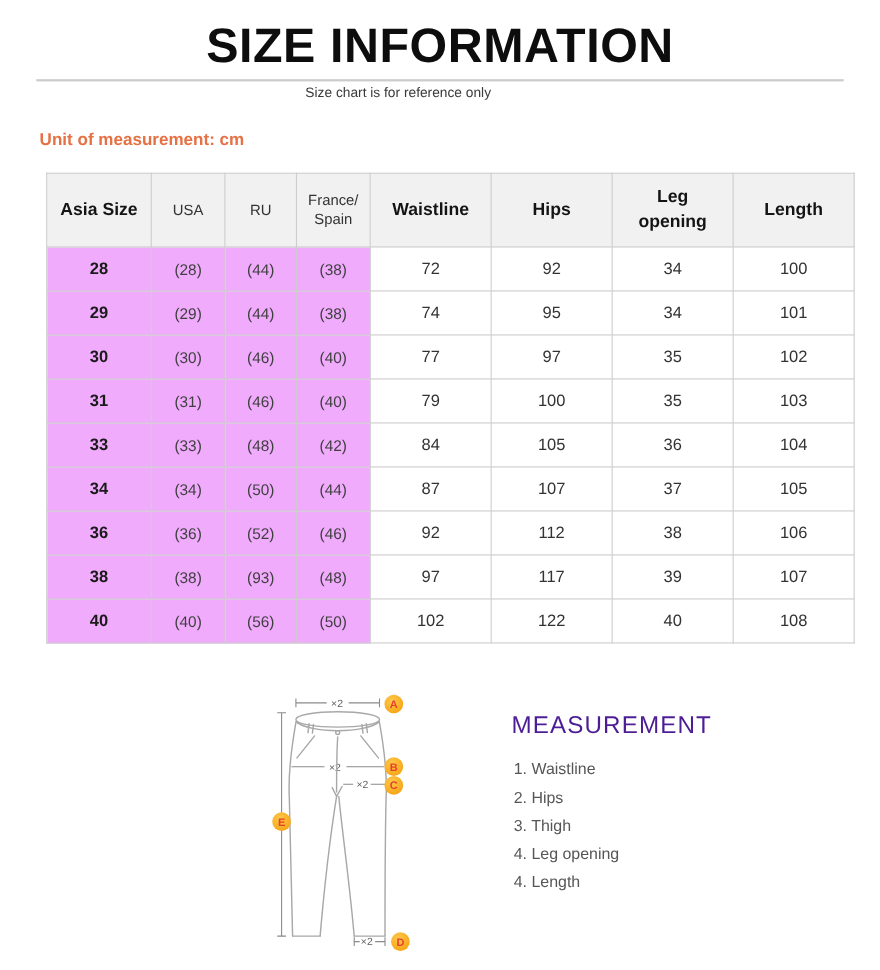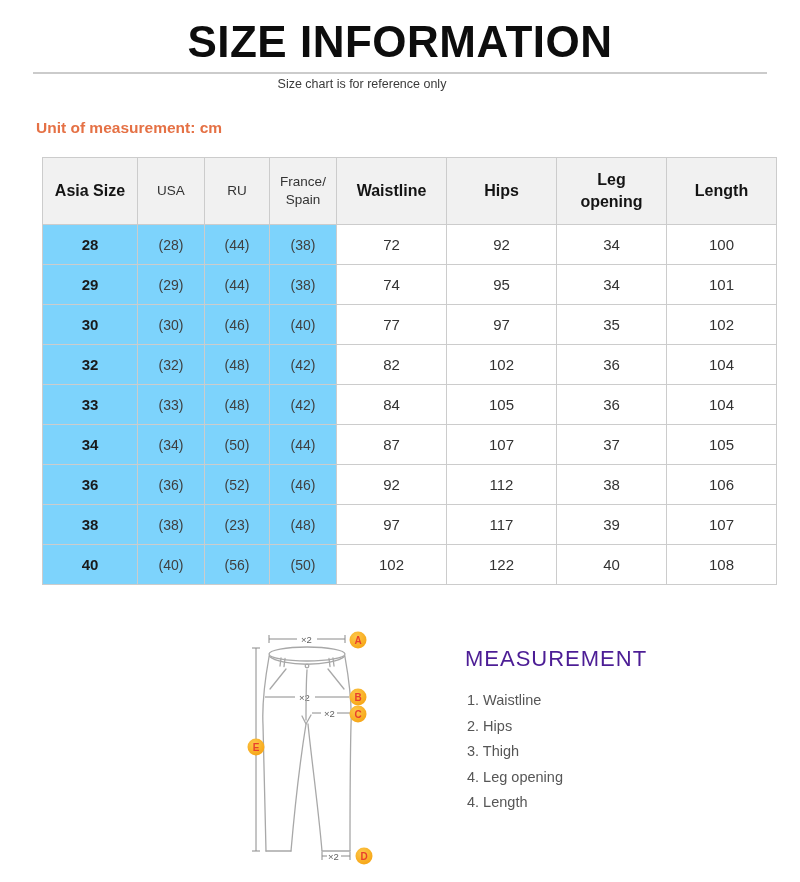--- a/index.html
+++ b/index.html
@@ -12,21 +12,21 @@
   .unit-note{position:absolute;top:119px;left:36px;font-size:15.5px;font-weight:bold;color:#e57145;}
 
   table.size-table{position:absolute;top:145px;left:42px;width:734px;border-collapse:collapse;table-layout:fixed;margin-top:12px;}
   .size-table col.c0{width:95px}.size-table col.c1{width:67px}.size-table col.c2{width:65px}
   .size-table col.c3{width:67px}.size-table col.c4,.size-table col.c5,.size-table col.c6,.size-table col.c7{width:110px}
   .size-table th,.size-table td{border:1px solid #cccccc;text-align:center;vertical-align:middle;padding:0;}
   .size-table thead th{height:66px;background:#f1f1f1;font-size:16px;font-weight:bold;color:#141414;
     white-space:pre-line;line-height:1.35;}
   .size-table thead th.light{font-weight:normal;font-size:13.5px;color:#333;}
   .size-table tbody td{height:39px;background:#ffffff;font-size:15px;color:#333;}
-  .size-table tbody td.gray{background:#7dd3fc;color:#3f3f3f;font-size:14px;}
+  .size-table tbody td.gray{background:#f0abfc;color:#3f3f3f;font-size:14px;}
   .size-table tbody td.size{font-weight:bold;color:#1a1a1a;font-size:15px;}
 
   .diagram{position:absolute;left:240px;top:625px;width:190px;height:250px;}
   .measure{position:absolute;left:465px;top:646px;width:260px;}
   .measure-title{font-size:22px;line-height:26px;color:#4c1d95;letter-spacing:1px;font-weight:normal;margin:0;}
   .measure-list{list-style:none;margin:16px 0 12px 2px;padding:0;}
   .measure-list li{font-size:14.5px;line-height:25.6px;color:#565656;}
 
   .dim-line{stroke:#8a8a8a;stroke-width:1;fill:none;}
   .dim-text{fill:#5f5f5f;font-size:9.5px;font-family:"Liberation Sans",sans-serif;}
@@ -92,28 +92,28 @@
         <td class="gray size">30</td>
         <td class="gray">(30)</td>
         <td class="gray">(46)</td>
         <td class="gray">(40)</td>
         <td>77</td>
         <td>97</td>
         <td>35</td>
         <td>102</td>
       </tr>
       <tr>
-        <td class="gray size">32</td>
-        <td class="gray">(32)</td>
-        <td class="gray">(48)</td>
-        <td class="gray">(42)</td>
-        <td>82</td>
-        <td>102</td>
-        <td>36</td>
-        <td>104</td>
+        <td class="gray size">31</td>
+        <td class="gray">(31)</td>
+        <td class="gray">(46)</td>
+        <td class="gray">(40)</td>
+        <td>79</td>
+        <td>100</td>
+        <td>35</td>
+        <td>103</td>
       </tr>
       <tr>
         <td class="gray size">33</td>
         <td class="gray">(33)</td>
         <td class="gray">(48)</td>
         <td class="gray">(42)</td>
         <td>84</td>
         <td>105</td>
         <td>36</td>
         <td>104</td>
@@ -134,21 +134,21 @@
         <td class="gray">(52)</td>
         <td class="gray">(46)</td>
         <td>92</td>
         <td>112</td>
         <td>38</td>
         <td>106</td>
       </tr>
       <tr>
         <td class="gray size">38</td>
         <td class="gray">(38)</td>
-        <td class="gray">(23)</td>
+        <td class="gray">(93)</td>
         <td class="gray">(48)</td>
         <td>97</td>
         <td>117</td>
         <td>39</td>
         <td>107</td>
       </tr>
       <tr>
         <td class="gray size">40</td>
         <td class="gray">(40)</td>
         <td class="gray">(56)</td>

